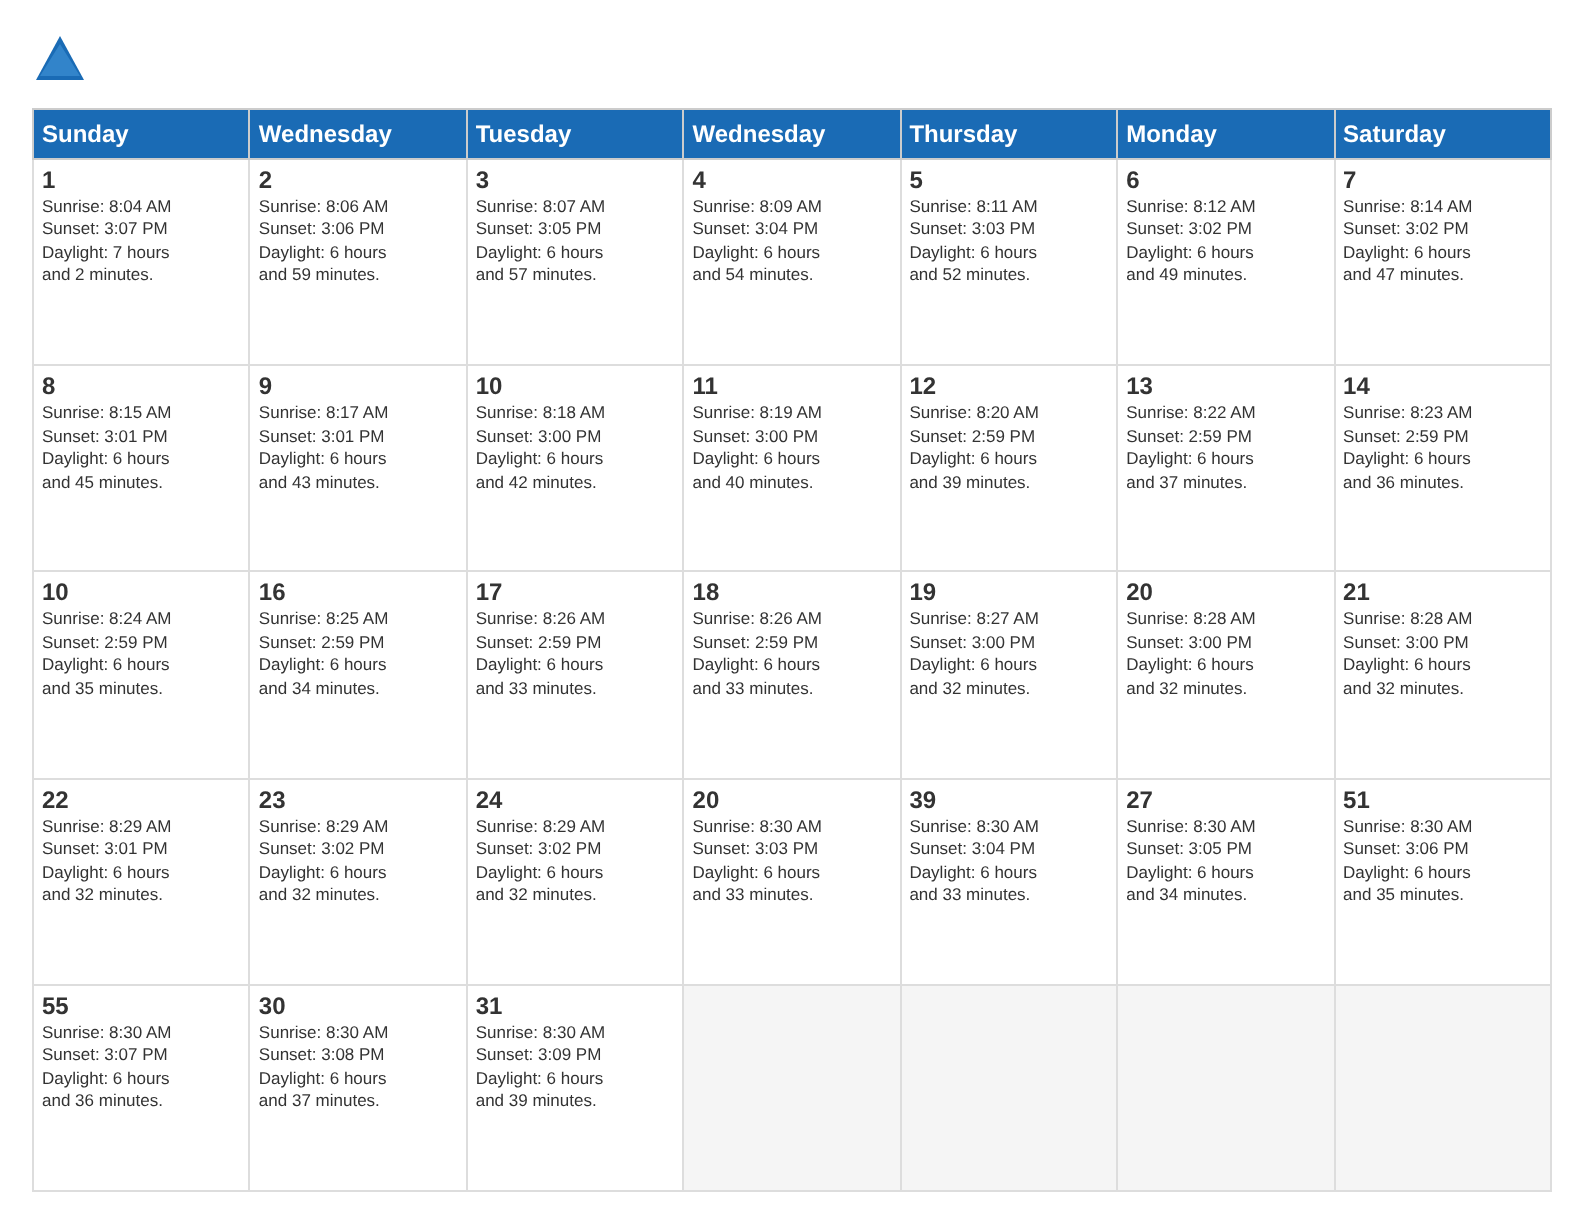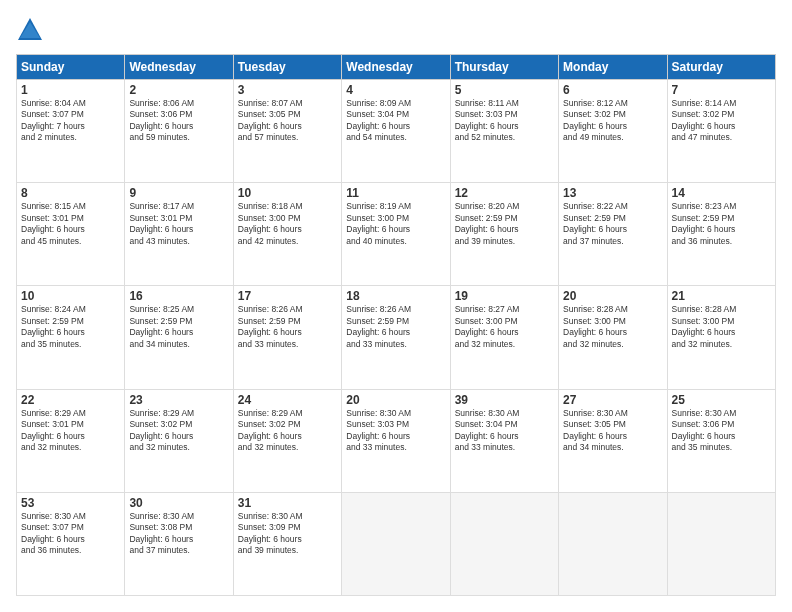--- a/index.html
+++ b/index.html
@@ -241,27 +241,27 @@
           </td>
           <td>
             <span class="day-num">39</span>
 <div class="day-info">Sunrise: 8:30 AM<br>Sunset: 3:04 PM<br>Daylight: 6 hours<br>and 33 minutes.</div>
           </td>
           <td>
             <span class="day-num">27</span>
 <div class="day-info">Sunrise: 8:30 AM<br>Sunset: 3:05 PM<br>Daylight: 6 hours<br>and 34 minutes.</div>
           </td>
           <td>
-            <span class="day-num">25</span>
+            <span class="day-num">51</span>
 <div class="day-info">Sunrise: 8:30 AM<br>Sunset: 3:06 PM<br>Daylight: 6 hours<br>and 35 minutes.</div>
           </td>
         </tr>
         <tr>
           <td>
-            <span class="day-num">53</span>
+            <span class="day-num">55</span>
 <div class="day-info">Sunrise: 8:30 AM<br>Sunset: 3:07 PM<br>Daylight: 6 hours<br>and 36 minutes.</div>
           </td>
           <td>
             <span class="day-num">30</span>
 <div class="day-info">Sunrise: 8:30 AM<br>Sunset: 3:08 PM<br>Daylight: 6 hours<br>and 37 minutes.</div>
           </td>
           <td>
             <span class="day-num">31</span>
 <div class="day-info">Sunrise: 8:30 AM<br>Sunset: 3:09 PM<br>Daylight: 6 hours<br>and 39 minutes.</div>
           </td>

